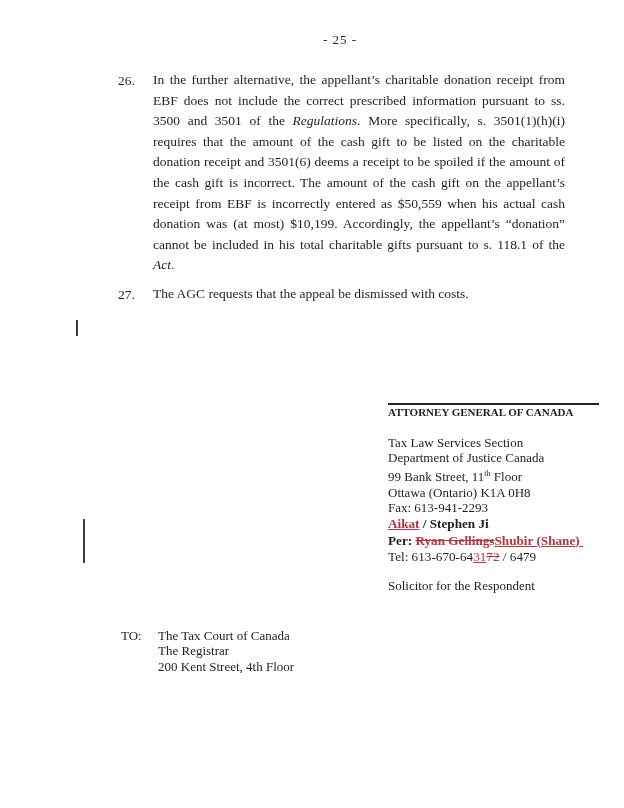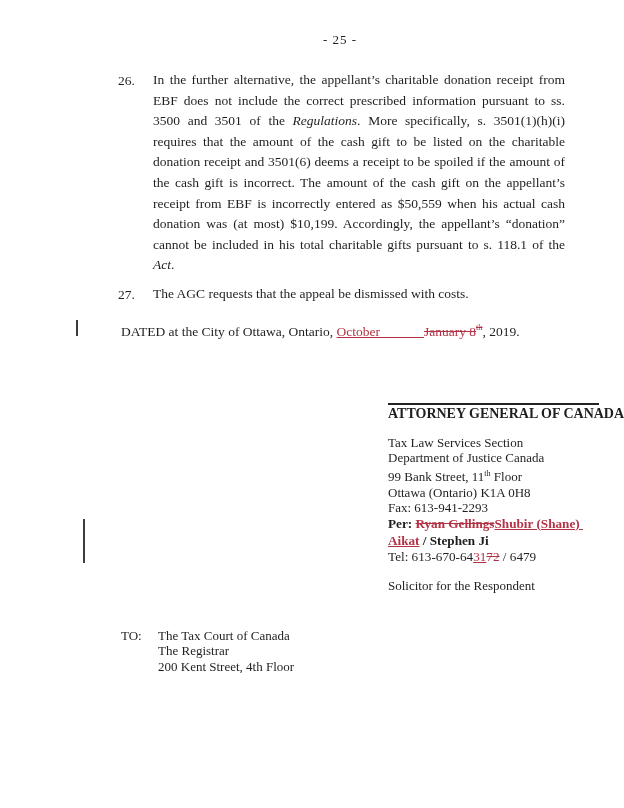--- a/index.html
+++ b/index.html
@@ -26,21 +26,21 @@
   .para{position:absolute;left:90px;width:447px;}
   .para-26{top:70px;}
   .para-27{top:284px;}
   .para-num{position:absolute;left:0;top:3px;text-align:right;}
   .para-text{margin-left:35px;text-align:justify;line-height:20.6px;}
 
   .dated-line{position:absolute;left:93px;top:318px;width:480px;line-height:20.6px;}
 
   .sig-block{position:absolute;left:360px;top:398px;width:222px;font-size:13px;}
   .sig-rule{position:absolute;top:5px;left:0;width:211px;height:0;border-top:2px solid #222;}
-  .sig-name{position:absolute;top:8px;left:0;font-weight:bold;font-size:14px;white-space:nowrap;}
+  .sig-name{position:absolute;top:8px;left:0;font-weight:bold;font-size:11px;white-space:nowrap;}
   .sig-addr{position:absolute;top:37px;left:0;line-height:15.4px;}
   .sig-per{position:absolute;top:118px;left:0;line-height:16.5px;font-size:13.2px;}
   .sig-solicitor{position:absolute;top:180px;left:0;}
 
   .to-block{position:absolute;left:93px;top:628px;width:300px;font-size:13px;}
   .to-label{position:absolute;left:0;top:0;text-align:center;}
   .to-lines{margin-left:37px;line-height:15.4px;}
 
   
   .seg-italic{font-style:italic;}
@@ -65,35 +65,34 @@
   <div class="para para-26">
     <span class="para-num">26.</span>
     <div class="para-text"><span>In the further alternative, the appellant’s charitable donation receipt from EBF does not include the correct prescribed information pursuant to ss. 3500 and 3501 of the </span><span class="seg-italic">Regulations</span><span>.  More specifically, s. 3501(1)(h)(i) requires that the amount of the cash gift to be listed on the charitable donation receipt and 3501(6) deems a receipt to be spoiled if the amount of the cash gift is incorrect.  The amount of the cash gift on the appellant’s receipt from EBF is incorrectly entered as $50,559 when his actual cash donation was (at most) $10,199.  Accordingly, the appellant’s “donation” cannot be included in his total charitable gifts pursuant to s. 118.1 of the </span><span class="seg-italic">Act</span><span>.</span></div>
   </div>
 
   <div class="para para-27">
     <span class="para-num">27.</span>
     <div class="para-text"><span>The AGC requests that the appeal be dismissed with costs.</span></div>
   </div>
 
-  <div class="dated-line"><span>DATED at the City of Ottawa, Ontario, </span><span class="seg-insert">October&nbsp;&nbsp;&nbsp;&nbsp;&nbsp;&nbsp;&nbsp;&nbsp;&nbsp;&nbsp;&nbsp;&nbsp;&nbsp;</span><span class="seg-delete">January 8</span><span class="seg-delete-sup">th</span><span>, 2019.</span></div>
 
   <div class="sig-block">
     <div class="sig-rule"></div>
     <div class="sig-name">ATTORNEY GENERAL OF CANADA</div>
     <div class="sig-addr">
       <div><span>Tax Law Services Section</span></div>
       <div><span>Department of Justice Canada</span></div>
       <div><span>99 Bank Street, 11</span><span class="seg-sup">th</span><span> Floor</span></div>
       <div><span>Ottawa (Ontario) K1A 0H8</span></div>
       <div><span>Fax: 613-941-2293</span></div>
     </div>
     <div class="sig-per">
+      <div><span class="seg-bold-insert">Aikat</span><span class="seg-bold"> / Stephen Ji</span></div>
       <div><span class="seg-bold">Per: </span><span class="seg-bold-delete">Ryan Gellings</span><span class="seg-bold-insert">Shubir (Shane)&nbsp;</span></div>
-      <div><span class="seg-bold-insert">Aikat</span><span class="seg-bold"> / Stephen Ji</span></div>
       <div><span>Tel: 613-670-64</span><span class="seg-insert">31</span><span class="seg-delete">72</span><span> / 6479</span></div>
     </div>
     <div class="sig-solicitor">Solicitor for the Respondent</div>
   </div>
 
   <div class="to-block">
     <span class="to-label">TO:</span>
     <div class="to-lines">
       <div>The Tax Court of Canada</div>
       <div>The Registrar</div>

